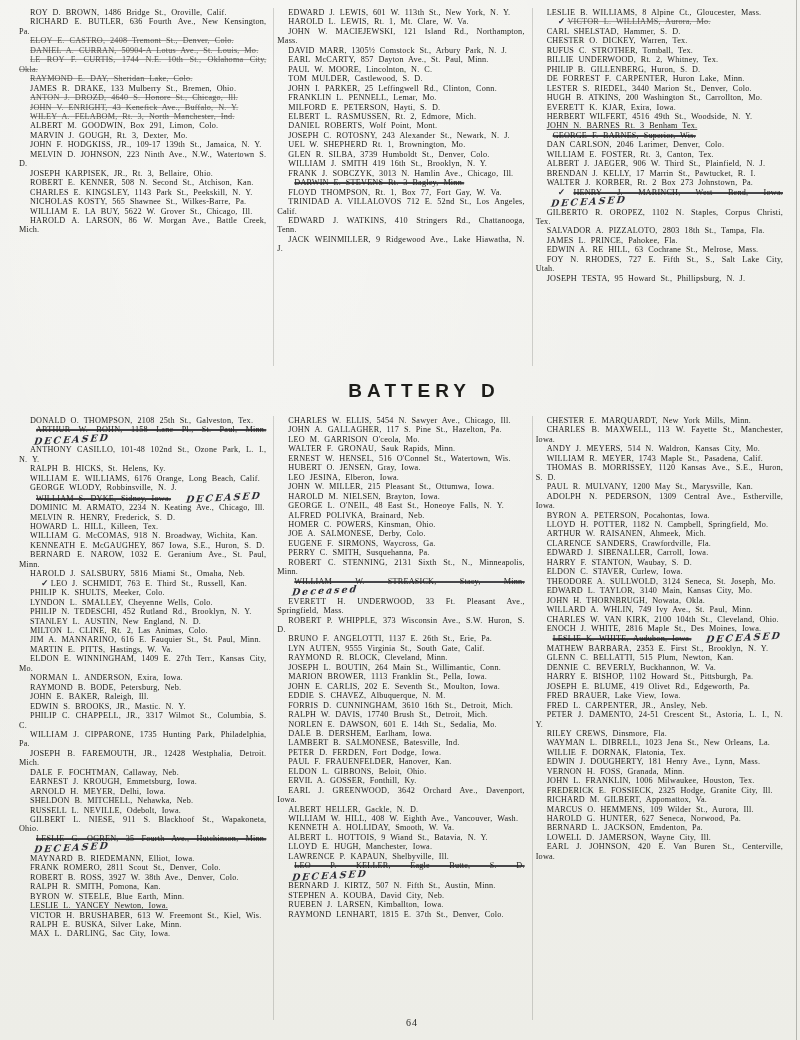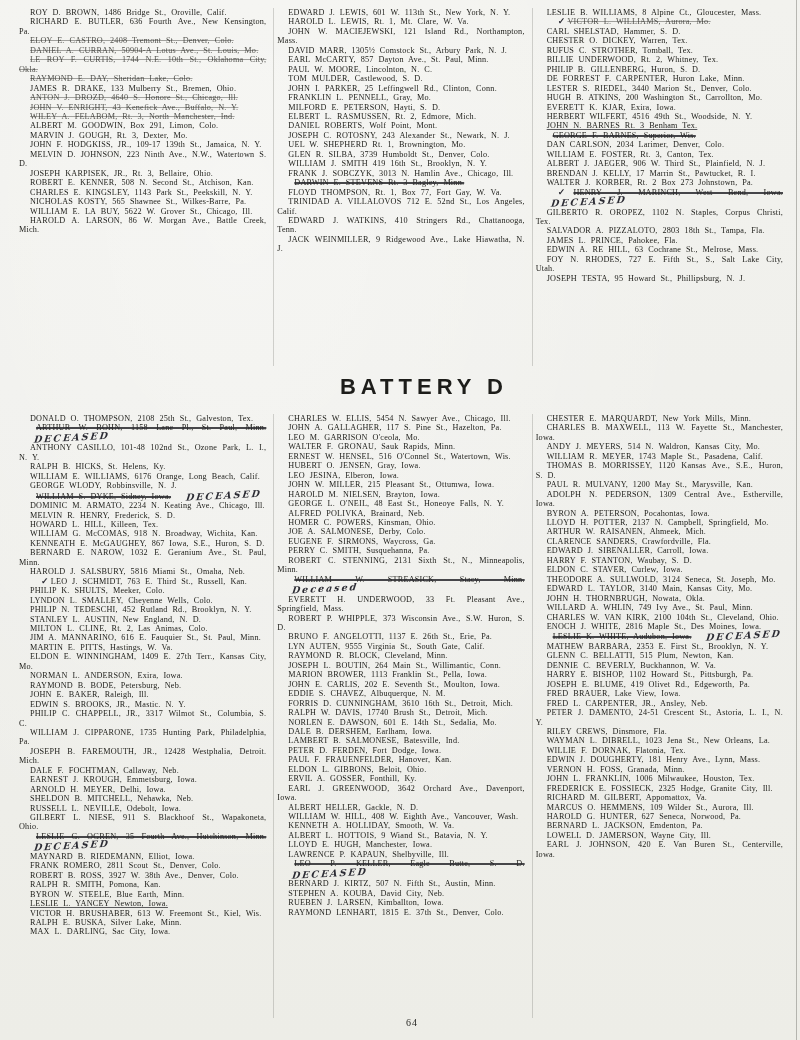--- a/index.html
+++ b/index.html
@@ -43,22 +43,22 @@
   }
   .note {
     display:inline-block; margin-left:4px;
     font-family:"DejaVu Serif", serif; font-style:italic; font-weight:bold;
     font-size:9.5px; letter-spacing:2px; color:#2c2c34;
     transform:rotate(-3deg) skewX(-10deg);
   }
   .check { display:inline-block; margin-right:2px; font-size:9px; color:#2c2c34; font-weight:bold; }
   .battery-heading {
     text-align:center; font-family:"Liberation Sans", sans-serif;
-    font-weight:bold; font-size:22px; letter-spacing:5px; color:#1d1d1a;
-    margin:8px 0 6px 0;
+    font-weight:bold; font-size:19px; letter-spacing:5px; color:#1d1d1a;
+    margin:14px 0 6px 0;
     padding-left:48px;
   }
   .page-number {
     position:absolute; bottom:12px; left:0; width:100%;
     text-align:center; font-size:10px; letter-spacing:1px; color:#2a2a26;padding-left:12px;
   }
 </style>
 </head>
 <body>
 
@@ -89,21 +89,21 @@
       </div>
     <div class="col rule">
         <p class="entry"><span class="etext">EDWARD J. LEWIS, 601 W. 113th St., New York, N. Y.</span></p>
         <p class="entry"><span class="etext">HAROLD L. LEWIS, Rt. 1, Mt. Clare, W. Va.</span></p>
         <p class="entry"><span class="etext">JOHN W. MACIEJEWSKI, 121 Island Rd., Northampton, Mass.</span></p>
         <p class="entry"><span class="etext">DAVID MARR, 1305½ Comstock St., Arbury Park, N. J.</span></p>
         <p class="entry"><span class="etext">EARL McCARTY, 857 Dayton Ave., St. Paul, Minn.</span></p>
         <p class="entry"><span class="etext">PAUL W. MOORE, Lincolnton, N. C.</span></p>
         <p class="entry"><span class="etext">TOM MULDER, Castlewood, S. D.</span></p>
         <p class="entry"><span class="etext">JOHN I. PARKER, 25 Leffingwell Rd., Clinton, Conn.</span></p>
-        <p class="entry"><span class="etext">FRANKLIN L. PENNELL, Gray, Mo.</span></p>
+        <p class="entry"><span class="etext">FRANKLIN L. PENNELL, Lemar, Mo.</span></p>
         <p class="entry"><span class="etext">MILFORD E. PETERSON, Hayti, S. D.</span></p>
         <p class="entry"><span class="etext">ELBERT L. RASMUSSEN, Rt. 2, Edmore, Mich.</span></p>
         <p class="entry"><span class="etext">DANIEL ROBERTS, Wolf Point, Mont.</span></p>
         <p class="entry"><span class="etext">JOSEPH C. ROTOSNY, 243 Alexander St., Newark, N. J.</span></p>
         <p class="entry"><span class="etext">UEL W. SHEPHERD Rt. 1, Brownington, Mo.</span></p>
         <p class="entry"><span class="etext">GLEN R. SILBA, 3739 Humboldt St., Denver, Colo.</span></p>
         <p class="entry"><span class="etext">WILLIAM J. SMITH 419 16th St., Brooklyn, N. Y.</span></p>
         <p class="entry"><span class="etext">FRANK J. SOBCZYK, 3013 N. Hamlin Ave., Chicago, Ill.</span></p>
         <p class="entry strike-pen"><span class="etext">DARWIN E. STEVENS Rt. 3 Bagley, Minn.</span></p>
         <p class="entry"><span class="etext">FLOYD THOMPSON, Rt. 1, Box 77, Fort Gay, W. Va.</span></p>
@@ -119,21 +119,21 @@
         <p class="entry"><span class="etext">RUFUS C. STROTHER, Tomball, Tex.</span></p>
         <p class="entry"><span class="etext">BILLIE UNDERWOOD, Rt. 2, Whitney, Tex.</span></p>
         <p class="entry"><span class="etext">PHILIP B. GILLENBERG, Huron, S. D.</span></p>
         <p class="entry"><span class="etext">DE FORREST F. CARPENTER, Huron Lake, Minn.</span></p>
         <p class="entry"><span class="etext">LESTER S. RIEDEL, 3440 Marion St., Denver, Colo.</span></p>
         <p class="entry"><span class="etext">HUGH B. ATKINS, 200 Washington St., Carrollton, Mo.</span></p>
         <p class="entry"><span class="etext">EVERETT K. KJAR, Exira, Iowa.</span></p>
         <p class="entry"><span class="etext">HERBERT WILFERT, 4516 49th St., Woodside, N. Y.</span></p>
         <p class="entry underline-pen"><span class="etext">JOHN N. BARNES Rt. 3 Benham Tex.</span></p>
         <p class="entry strike-pen"><span class="etext">GEORGE F. BARNES, Superior, Wis.</span></p>
-        <p class="entry"><span class="etext">DAN CARLSON, 2034 Larimer, Denver, Colo.</span></p>
+        <p class="entry"><span class="etext">DAN CARLSON, 2046 Larimer, Denver, Colo.</span></p>
         <p class="entry"><span class="etext">WILLIAM E. FOSTER, Rt. 3, Canton, Tex.</span></p>
         <p class="entry"><span class="etext">ALBERT J. JAEGER, 906 W. Third St., Plainfield, N. J.</span></p>
         <p class="entry"><span class="etext">BRENDAN J. KELLY, 17 Marrin St., Pawtucket, R. I.</span></p>
         <p class="entry"><span class="etext">WALTER J. KORBER, Rt. 2 Box 273 Johnstown, Pa.</span></p>
         <p class="entry strike-pen"><span class="check">✓</span><span class="etext">HENRY J. MARINCH, West Bend, Iowa.</span><span class="note">DECEASED</span></p>
         <p class="entry"><span class="etext">GILBERTO R. OROPEZ, 1102 N. Staples, Corpus Christi, Tex.</span></p>
         <p class="entry"><span class="etext">SALVADOR A. PIZZALOTO, 2803 18th St., Tampa, Fla.</span></p>
         <p class="entry"><span class="etext">JAMES L. PRINCE, Pahokee, Fla.</span></p>
         <p class="entry"><span class="etext">EDWIN A. RE HILL, 63 Cochrane St., Melrose, Mass.</span></p>
         <p class="entry"><span class="etext">FOY N. RHODES, 727 E. Fifth St., S., Salt Lake City, Utah.</span></p>
@@ -243,21 +243,21 @@
       </div>
     <div class="col">
         <p class="entry"><span class="etext">CHESTER E. MARQUARDT, New York Mills, Minn.</span></p>
         <p class="entry"><span class="etext">CHARLES B. MAXWELL, 113 W. Fayette St., Manchester, Iowa.</span></p>
         <p class="entry"><span class="etext">ANDY J. MEYERS, 514 N. Waldron, Kansas City, Mo.</span></p>
         <p class="entry"><span class="etext">WILLIAM R. MEYER, 1743 Maple St., Pasadena, Calif.</span></p>
         <p class="entry"><span class="etext">THOMAS B. MORRISSEY, 1120 Kansas Ave., S.E., Huron, S. D.</span></p>
         <p class="entry"><span class="etext">PAUL R. MULVANY, 1200 May St., Marysville, Kan.</span></p>
         <p class="entry"><span class="etext">ADOLPH N. PEDERSON, 1309 Central Ave., Estherville, Iowa.</span></p>
         <p class="entry"><span class="etext">BYRON A. PETERSON, Pocahontas, Iowa.</span></p>
-        <p class="entry"><span class="etext">LLOYD H. POTTER, 2137 N. Campbell, Springfield, Mo.</span></p>
+        <p class="entry"><span class="etext">LLOYD H. POTTER, 1182 N. Campbell, Springfield, Mo.</span></p>
         <p class="entry"><span class="etext">ARTHUR W. RAISANEN, Ahmeek, Mich.</span></p>
         <p class="entry"><span class="etext">CLARENCE SANDERS, Crawfordville, Fla.</span></p>
         <p class="entry"><span class="etext">EDWARD J. SIBENALLER, Carroll, Iowa.</span></p>
         <p class="entry"><span class="etext">HARRY F. STANTON, Waubay, S. D.</span></p>
         <p class="entry"><span class="etext">ELDON C. STAVER, Curlew, Iowa.</span></p>
         <p class="entry"><span class="etext">THEODORE A. SULLWOLD, 3124 Seneca, St. Joseph, Mo.</span></p>
         <p class="entry"><span class="etext">EDWARD L. TAYLOR, 3140 Main, Kansas City, Mo.</span></p>
         <p class="entry"><span class="etext">JOHN H. THORNBRUGH, Nowata, Okla.</span></p>
         <p class="entry"><span class="etext">WILLARD A. WHLIN, 749 Ivy Ave., St. Paul, Minn.</span></p>
         <p class="entry"><span class="etext">CHARLES W. VAN KIRK, 2100 104th St., Cleveland, Ohio.</span></p>

